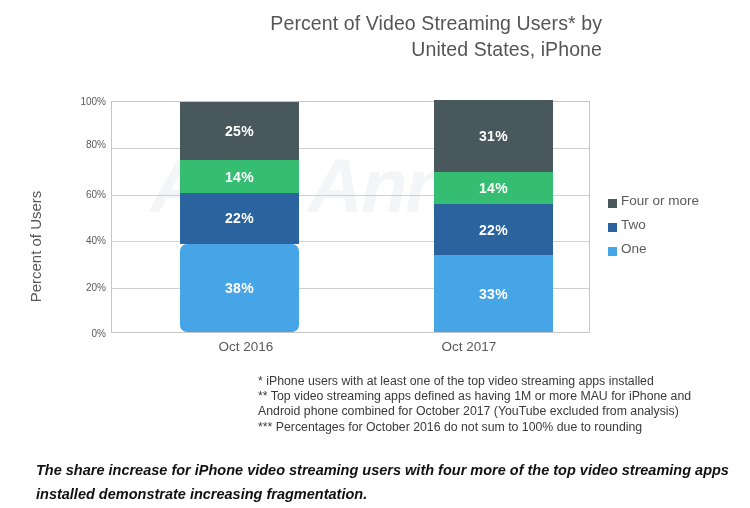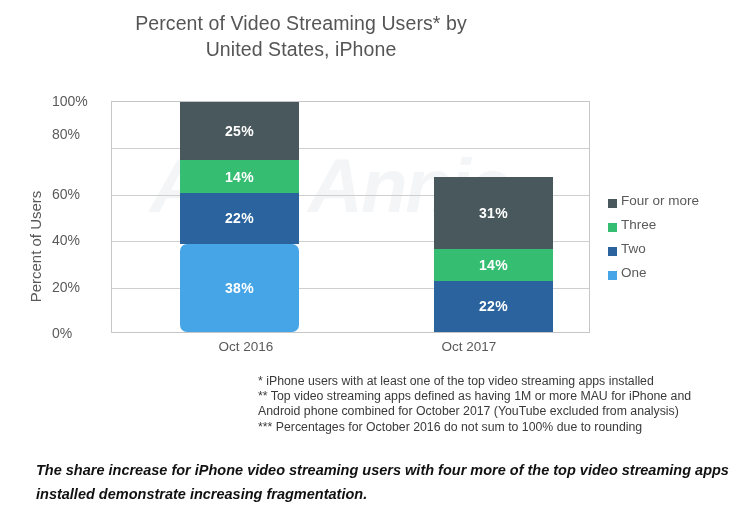--- a/index.html
+++ b/index.html
@@ -16,21 +16,21 @@
     color: #3c3c3c;
     -webkit-font-smoothing: antialiased;
   }
 
   
   #title-block {
     position: absolute;
     left: 0;
     top: 10px;
     width: 602px;
-    text-align: center;
+    text-align: right;
   }
   #title-block .title-line {
     font-size: 19.5px;
     line-height: 26px;
     color: #555555;
     letter-spacing: 0.1px;
     white-space: nowrap;
   }
 
   
@@ -55,22 +55,22 @@
     position: absolute;
     left: 52px;
     top: 0px;
     width: 54px;
     height: 237px;
   }
   .y-tick {
     position: absolute;
     right: 0;
     width: 54px;
-    text-align: left;
-    font-size: 14px;
+    text-align: right;
+    font-size: 10px;
     color: #5a5a5a;
     transform: translateY(-50%);
   }
 
   #plot {
     position: absolute;
     left: 111px;
     top: 5px;
     width: 479px;
     height: 232px;
@@ -199,21 +199,21 @@
 
 <div id="chart-area">
 
   <div id="y-axis-title">Percent of Users</div>
 
   <div id="y-tick-labels">
       <div class="y-tick" style="top: 237px;">0%</div>
       <div class="y-tick" style="top: 190.6px;">20%</div>
       <div class="y-tick" style="top: 144.2px;">40%</div>
       <div class="y-tick" style="top: 97.8px;">60%</div>
-      <div class="y-tick" style="top: 38px;">80%</div>
+      <div class="y-tick" style="top: 48px;">80%</div>
       <div class="y-tick" style="top: 5px;">100%</div>
     </div>
 
   <div id="plot">
     <div id="watermark">App Annie</div>
     <div id="gridlines">
         <div class="gridline" style="top: 185.6px;"></div>
         <div class="gridline" style="top: 139.2px;"></div>
         <div class="gridline" style="top: 92.8px;"></div>
         <div class="gridline" style="top: 46.4px;"></div>
@@ -236,37 +236,36 @@
         <div class="bar" id="bar-1">
           <div class="segment" style="height: 71.92px; background: rgb(73, 88, 92);">
             <span class="seg-label">31%</span>
           </div>
           <div class="segment" style="height: 32.48px; background: rgb(53, 189, 114);">
             <span class="seg-label">14%</span>
           </div>
           <div class="segment" style="height: 51.04px; background: rgb(42, 99, 158);">
             <span class="seg-label">22%</span>
           </div>
+          <div class="segment" style="height: 76.56px; background: rgb(70, 165, 230);">
+            <span class="seg-label">33%</span>
+          </div>
         </div>
       </div>
   </div>
 
   <div class="x-tick" id="x-tick-0">Oct 2016</div>
   <div class="x-tick" id="x-tick-1">Oct 2017</div>
 
 </div>
 
 <div id="legend">
     <div class="legend-item">
       <span class="legend-swatch" style="background: rgb(73, 88, 92);"></span>
       <span class="legend-label">Four or more</span>
-    </div>
-    <div class="legend-item">
-      <span class="legend-swatch" style="background: rgb(53, 189, 114);"></span>
-      <span class="legend-label">Three</span>
     </div>
     <div class="legend-item">
       <span class="legend-swatch" style="background: rgb(42, 99, 158);"></span>
       <span class="legend-label">Two</span>
     </div>
     <div class="legend-item">
       <span class="legend-swatch" style="background: rgb(70, 165, 230);"></span>
       <span class="legend-label">One</span>
     </div>
   </div>

